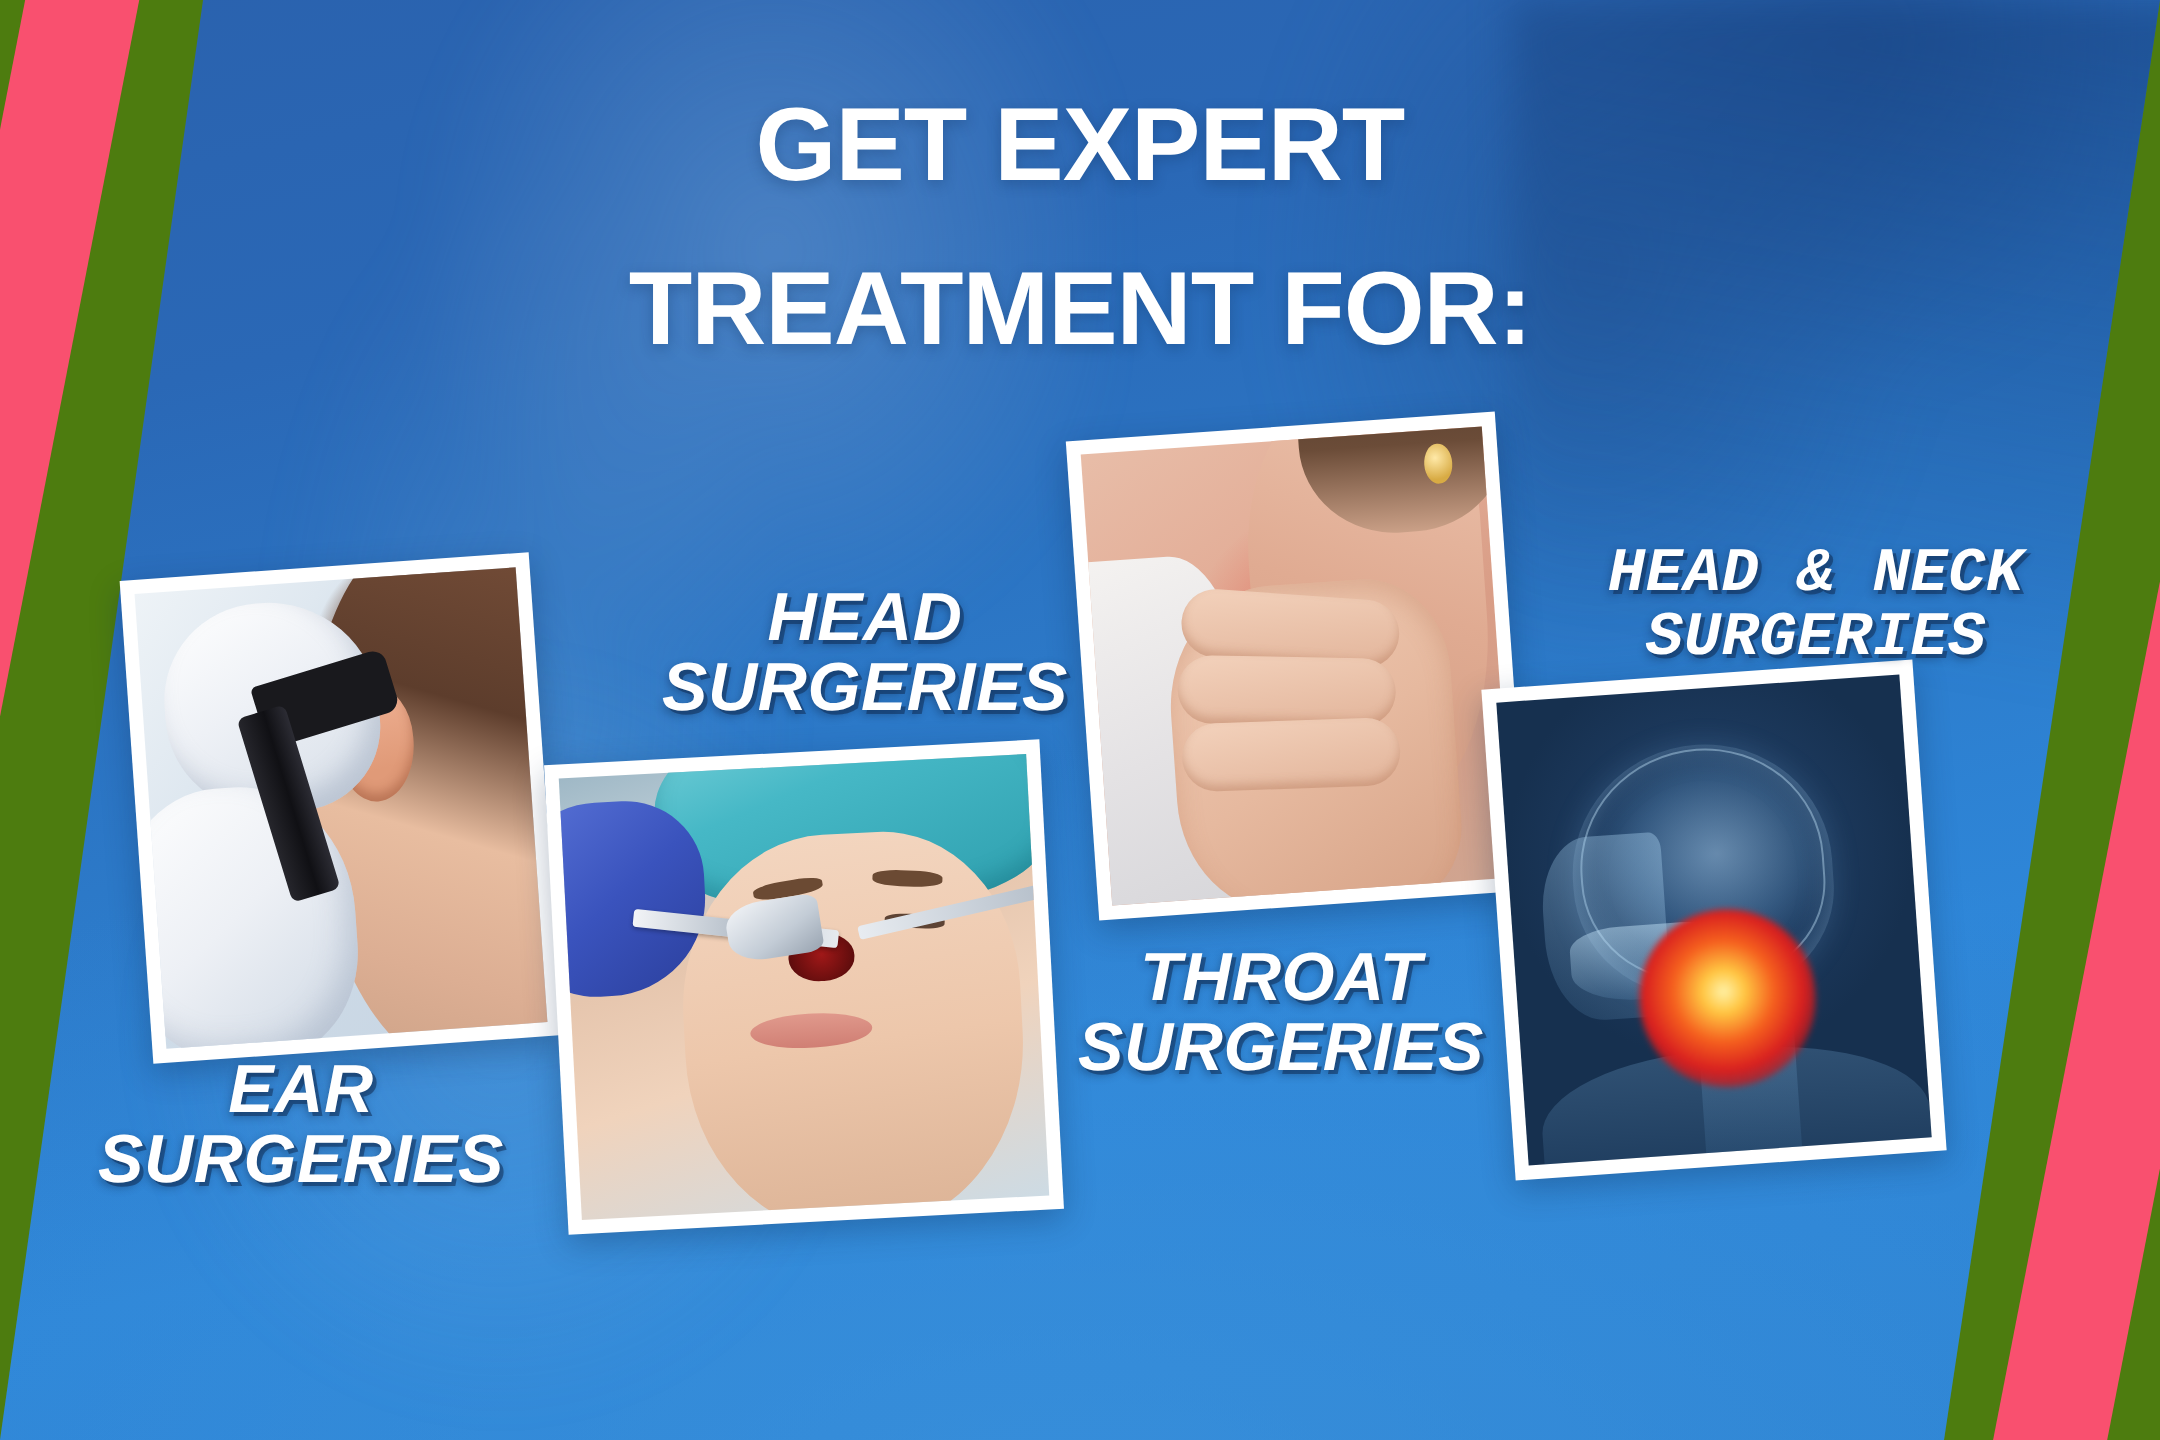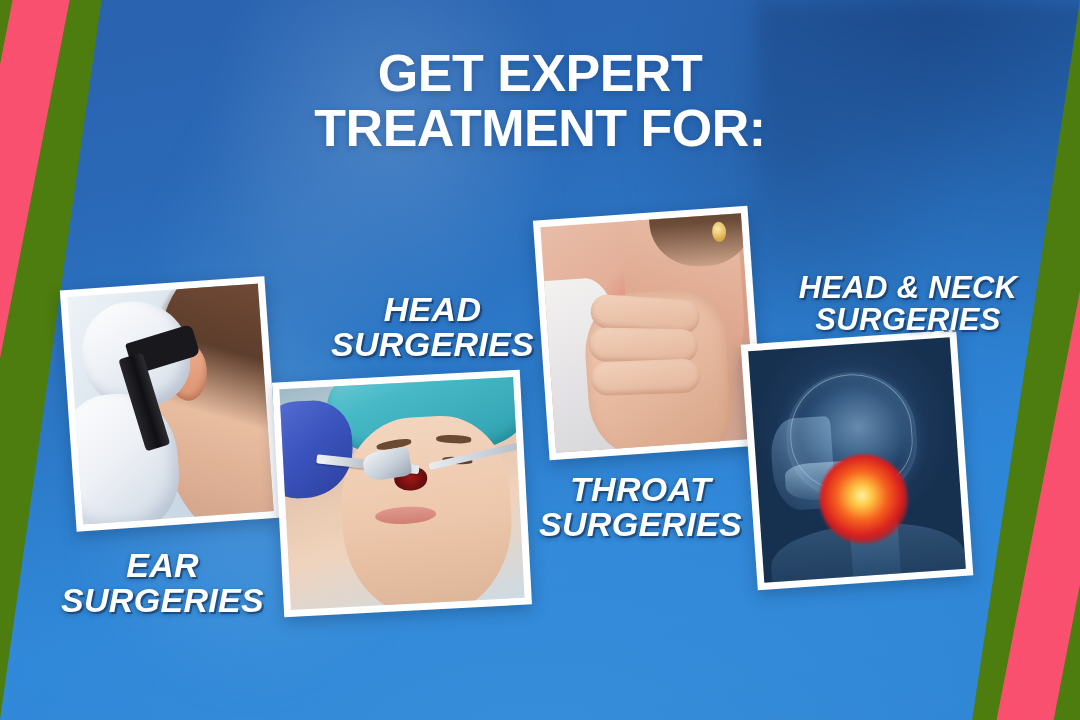--- a/index.html
+++ b/index.html
@@ -57,21 +57,21 @@
 
   
   #headline {
     position:absolute; left:0; right:0; top:46px;
     text-align:center; z-index:30;
     color:#ffffff; font-weight:bold;
     font-size:52px; line-height:1.06;
     letter-spacing:-0.5px;
     text-shadow:0 2px 7px rgba(10,40,80,.28);
   }
-  #headline .l2 { display:block; }
+  #headline .l2 { display:block;margin-top:27px; }
 
   
   .card {
     position:absolute; z-index:20;
     background:#ffffff;
     padding:7px;
     box-shadow:0 5px 16px rgba(10,38,74,.30);
   }
   .photo { width:100%; height:100%; position:relative; overflow:hidden; }
 
@@ -258,24 +258,24 @@
   }
 
   
   .label {
     position:absolute; z-index:40;
     color:#ffffff; font-weight:bold; font-style:italic;
     line-height:1.02; letter-spacing:.3px;
     text-shadow:2px 2px 0 rgba(16,46,86,.55), 0 2px 5px rgba(10,34,66,.45);
     white-space:pre-line; text-align:center;
   }
-  #label-ear    { left:40px;  top:528px; width:245px; font-size:34px;margin-top:20px; }
+  #label-ear    { left:28px;  top:528px; width:245px; font-size:34px; }
   #label-nose   { left:310px; top:292px; width:245px; font-size:34px; }
   #label-throat { left:518px; top:472px; width:245px; font-size:34px; }
-  #label-head   { left:778px; top:272px; width:260px; font-size:31px; }
+  #label-head   { left:778px; top:272px; width:260px; font-size:31px;font-family:Liberation Mono, monospace; }
 </style>
 </head>
 <body>
 
 <div id="stage">
 
   <div class="accent-bar" id="accent-left"></div>
   <div class="accent-bar" id="accent-right"></div>
 
   <div id="blue-panel">

